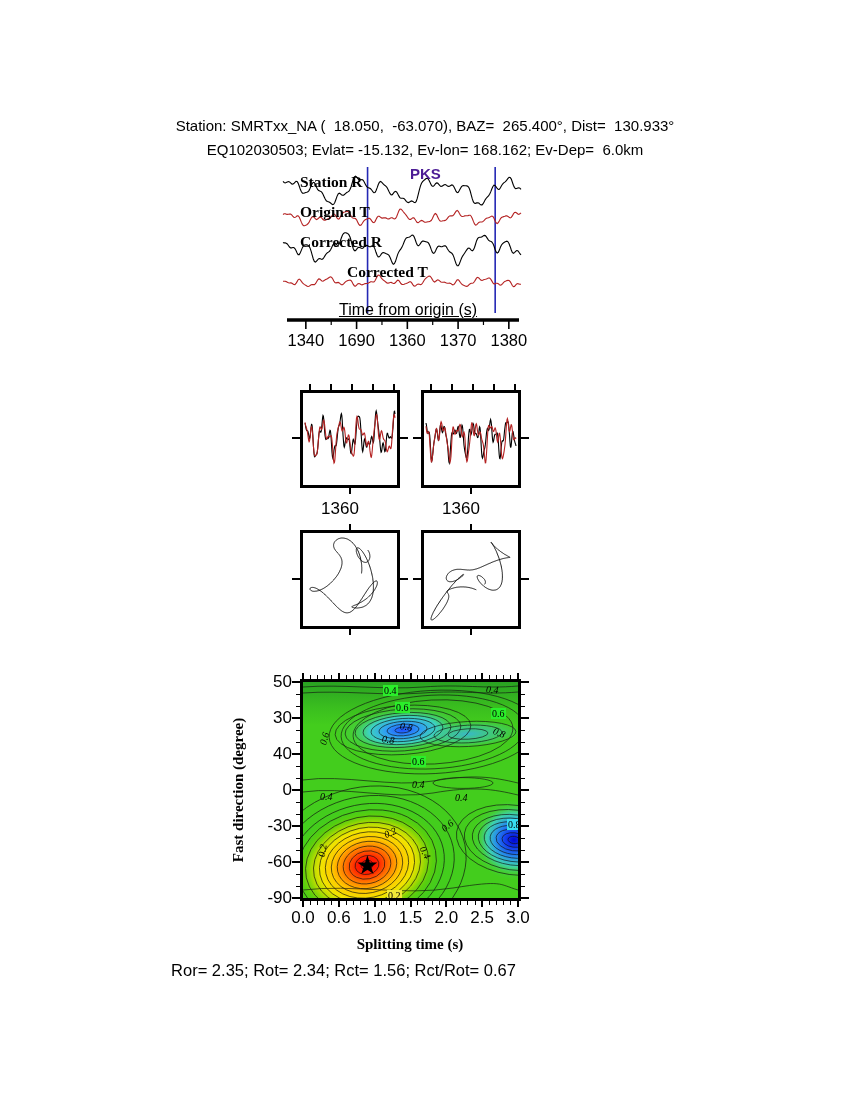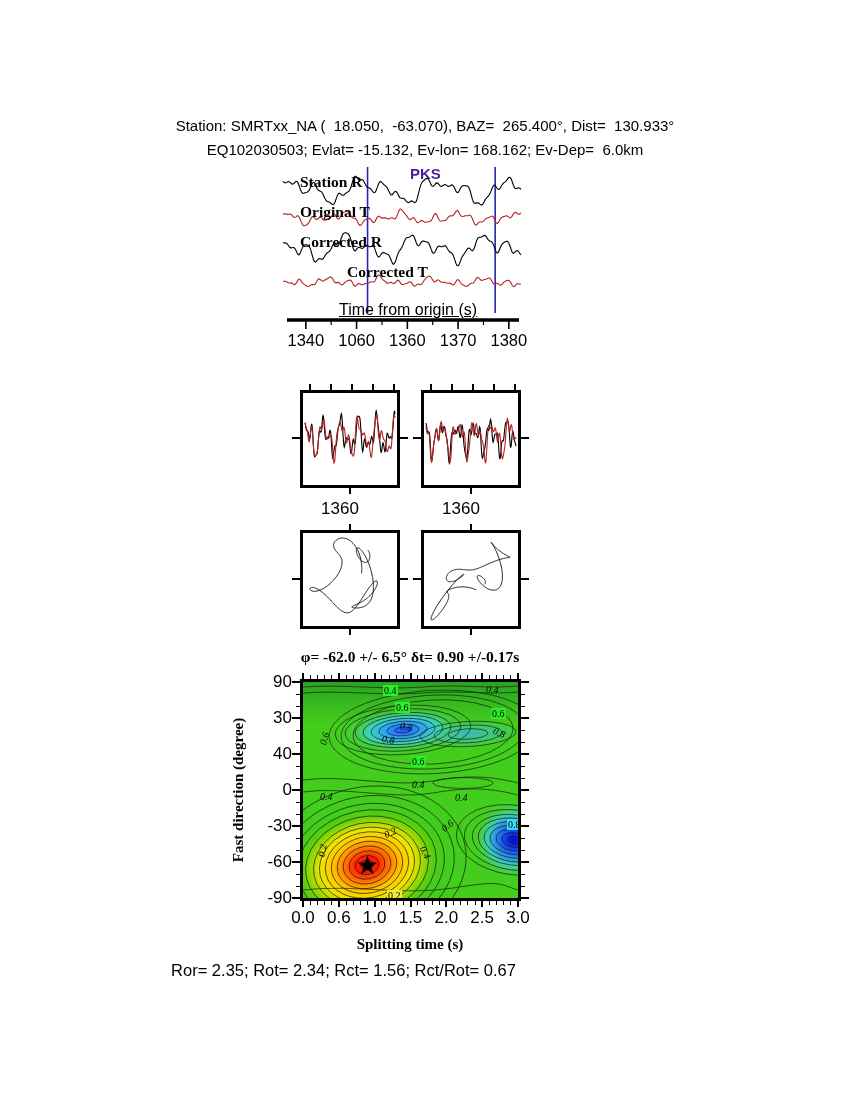--- a/index.html
+++ b/index.html
@@ -71,21 +71,20 @@
     <svg id="pm0" width="94" height="93" viewBox="0 0 94 93">
         <path d="M64.7,17.0L65.0,17.4L65.3,17.8L65.5,18.2L65.8,18.6L66.0,19.1L66.2,19.5L66.3,20.0L66.5,20.4L66.6,20.9L66.7,21.4L66.8,21.9L66.8,22.3L66.9,22.8L66.9,23.3L66.9,23.7L66.8,24.2L66.8,24.7L66.7,25.1L66.6,25.5L66.5,25.9L66.3,26.3L66.2,26.7L66.0,27.1L65.8,27.4L65.6,27.7L65.4,28.0L65.1,28.3L64.9,28.5L64.6,28.7L64.3,28.9L64.0,29.1L63.7,29.2L63.3,29.3L63.0,29.3L62.6,29.4L62.3,29.4L61.9,29.3L61.6,29.3L61.2,29.2L60.8,29.1L60.4,28.9L60.0,28.7L59.7,28.5L59.3,28.3L58.9,28.0L58.5,27.7L58.2,27.4L57.8,27.1L57.5,26.7L57.1,26.3L56.8,25.9L56.4,25.5L56.1,25.0L55.8,24.6L55.5,24.1L55.2,23.7L55.0,23.2L54.7,22.7L54.5,22.2L54.3,21.7L54.1,21.2L53.9,20.7L53.8,20.2L53.6,19.7L53.5,19.3L53.4,18.8L53.3,18.4L53.3,17.9L53.3,17.5L53.3,17.2L53.3,16.8L53.3,16.4L53.4,16.1L53.4,15.8L53.5,15.6L53.7,15.4L53.8,15.2L54.0,15.0L54.2,14.9L54.4,14.8L54.6,14.8L54.9,14.8L55.1,14.8L55.4,14.9L55.7,15.1L56.1,15.2L56.4,15.4L56.8,15.7L57.1,16.0L57.5,16.4L57.9,16.8L58.3,17.2L58.7,17.7L59.2,18.2L59.6,18.8L60.0,19.4L60.5,20.1L60.9,20.8L61.4,21.5L61.8,22.3L62.3,23.1L62.7,23.9L63.2,24.8L63.6,25.7L64.1,26.7L64.5,27.7L65.0,28.7L65.4,29.7L65.8,30.8L66.2,31.8L66.6,32.9L67.0,34.1L67.3,35.2L67.7,36.3L68.0,37.5L68.3,38.6L68.6,39.8L68.9,41.0L69.1,42.2L69.4,43.3L69.6,44.5L69.8,45.7L69.9,46.9L70.1,48.0L70.2,49.2L70.3,50.3L70.4,51.4L70.4,52.5L70.4,53.6L70.4,54.7L70.4,55.8L70.3,56.8L70.3,57.8L70.1,58.8L70.0,59.7L69.8,60.7L69.7,61.6L69.5,62.4L69.2,63.3L69.0,64.1L68.7,64.9L68.4,65.6L68.0,66.3L67.7,67.0L67.3,67.7L66.9,68.3L66.5,68.9L66.1,69.5L65.7,70.0L65.2,70.5L64.8,71.0L64.3,71.4L63.8,71.8L63.3,72.2L62.8,72.5L62.2,72.9L61.7,73.1L61.2,73.4L60.6,73.7L60.1,73.9L59.5,74.1L59.0,74.2L58.5,74.4L57.9,74.5L57.4,74.6L56.8,74.7L56.3,74.8L55.8,74.9L55.3,74.9L54.8,75.0L54.3,75.0L53.9,75.0L53.4,75.0L53.0,75.0L52.5,74.9L52.1,74.9L51.8,74.9L51.4,74.8L51.0,74.8L50.7,74.7L50.4,74.7L50.2,74.6L49.9,74.6L49.7,74.5L49.5,74.4L49.3,74.3L49.2,74.3L49.0,74.2L48.9,74.1L48.9,74.0L48.8,73.9L48.8,73.9L48.9,73.8L48.9,73.7L49.0,73.6L49.1,73.5L49.2,73.4L49.4,73.3L49.6,73.2L49.8,73.1L50.0,73.0L50.3,72.8L50.6,72.7L50.9,72.6L51.2,72.4L51.6,72.3L51.9,72.1L52.4,72.0L52.8,71.8L53.2,71.6L53.7,71.4L54.2,71.2L54.7,71.0L55.2,70.7L55.7,70.5L56.2,70.2L56.8,69.9L57.3,69.6L57.9,69.3L58.5,69.0L59.0,68.7L59.6,68.3L60.2,67.9L60.8,67.5L61.4,67.1L62.0,66.7L62.6,66.3L63.2,65.9L63.8,65.4L64.3,64.9L64.9,64.4L65.5,63.9L66.0,63.4L66.6,62.9L67.1,62.4L67.6,61.8L68.2,61.3L68.6,60.7L69.1,60.2L69.6,59.6L70.0,59.0L70.5,58.5L70.9,57.9L71.3,57.3L71.6,56.8L72.0,56.2L72.3,55.6L72.6,55.1L72.9,54.5L73.1,54.0L73.4,53.5L73.6,53.0L73.8,52.5L73.9,52.0L74.1,51.6L74.2,51.1L74.3,50.7L74.3,50.3L74.4,50.0L74.4,49.6L74.4,49.3L74.4,49.0L74.3,48.8L74.2,48.5L74.1,48.4L74.0,48.2L73.9,48.1L73.7,48.0L73.5,47.9L73.3,47.9L73.0,47.9L72.8,48.0L72.5,48.1L72.2,48.2L71.9,48.4L71.6,48.6L71.3,48.9L70.9,49.2L70.5,49.5L70.1,49.8L69.7,50.2L69.3,50.7L68.9,51.1L68.5,51.7L68.0,52.2L67.6,52.8L67.1,53.4L66.6,54.0L66.1,54.6L65.6,55.3L65.1,56.0L64.6,56.7L64.1,57.5L63.6,58.2L63.1,59.0L62.6,59.8L62.1,60.6L61.5,61.4L61.0,62.2L60.5,63.1L59.9,63.9L59.4,64.7L58.9,65.6L58.3,66.4L57.8,67.2L57.3,68.0L56.7,68.8L56.2,69.6L55.7,70.4L55.2,71.1L54.6,71.9L54.1,72.6L53.6,73.3L53.1,73.9L52.5,74.6L52.0,75.2L51.5,75.7L51.0,76.3L50.4,76.8L49.9,77.3L49.4,77.7L48.9,78.1L48.4,78.4L47.9,78.8L47.3,79.0L46.8,79.3L46.3,79.5L45.8,79.6L45.2,79.7L44.7,79.8L44.2,79.8L43.7,79.8L43.1,79.8L42.6,79.7L42.0,79.5L41.5,79.4L41.0,79.1L40.4,78.9L39.8,78.6L39.3,78.3L38.7,77.9L38.1,77.5L37.6,77.1L37.0,76.6L36.4,76.1L35.8,75.6L35.2,75.0L34.6,74.5L34.0,73.9L33.4,73.3L32.8,72.7L32.1,72.0L31.5,71.4L30.9,70.7L30.3,70.0L29.6,69.4L29.0,68.7L28.3,68.0L27.7,67.3L27.0,66.6L26.4,65.9L25.7,65.2L25.1,64.6L24.4,63.9L23.7,63.3L23.1,62.6L22.4,62.0L21.8,61.4L21.1,60.8L20.5,60.3L19.9,59.7L19.2,59.2L18.6,58.7L18.0,58.2L17.4,57.8L16.8,57.4L16.2,57.0L15.6,56.6L15.0,56.3L14.5,56.0L13.9,55.7L13.4,55.4L12.9,55.2L12.4,55.0L11.9,54.8L11.4,54.7L11.0,54.6L10.6,54.5L10.1,54.4L9.8,54.4L9.4,54.4L9.1,54.4L8.7,54.4L8.5,54.5L8.2,54.6L7.9,54.7L7.7,54.8L7.5,54.9L7.4,55.1L7.2,55.2L7.1,55.4L7.1,55.5L7.0,55.7L7.0,55.9L7.0,56.1L7.0,56.3L7.1,56.5L7.2,56.7L7.3,56.9L7.5,57.1L7.7,57.2L7.9,57.4L8.1,57.6L8.4,57.7L8.7,57.8L9.0,58.0L9.3,58.1L9.7,58.2L10.1,58.2L10.5,58.3L11.0,58.3L11.4,58.3L11.9,58.3L12.4,58.2L13.0,58.2L13.5,58.1L14.1,58.0L14.7,57.8L15.3,57.7L15.9,57.5L16.5,57.3L17.2,57.0L17.8,56.7L18.5,56.4L19.1,56.1L19.8,55.8L20.5,55.4L21.2,55.0L21.9,54.5L22.6,54.1L23.3,53.6L24.0,53.1L24.7,52.6L25.3,52.0L26.0,51.5L26.7,50.9L27.4,50.3L28.0,49.7L28.7,49.0L29.3,48.4L29.9,47.7L30.5,47.1L31.1,46.4L31.7,45.7L32.3,45.0L32.8,44.3L33.4,43.6L33.9,42.9L34.4,42.2L34.8,41.5L35.3,40.8L35.7,40.1L36.1,39.3L36.5,38.6L36.8,37.9L37.1,37.2L37.4,36.6L37.7,35.9L38.0,35.2L38.2,34.6L38.4,33.9L38.5,33.3L38.7,32.6L38.8,32.0L38.9,31.4L39.0,30.8L39.0,30.3L39.0,29.7L39.0,29.1L39.0,28.6L39.0,28.1L38.9,27.6L38.8,27.1L38.7,26.6L38.6,26.1L38.4,25.7L38.2,25.2L38.1,24.8L37.9,24.4L37.7,24.0L37.4,23.6L37.2,23.2L36.9,22.8L36.7,22.4L36.4,22.0L36.1,21.7L35.9,21.3L35.6,21.0L35.3,20.6L35.0,20.3L34.7,20.0L34.4,19.6L34.1,19.3L33.8,19.0L33.5,18.6L33.3,18.3L33.0,18.0L32.7,17.7L32.5,17.3L32.2,17.0L32.0,16.7L31.8,16.3L31.6,16.0L31.4,15.6L31.2,15.3L31.1,14.9L31.0,14.6L30.8,14.2L30.7,13.8L30.7,13.5L30.6,13.1L30.6,12.7L30.6,12.4L30.6,12.0L30.6,11.6L30.7,11.2L30.8,10.9L30.9,10.5L31.0,10.1L31.2,9.7L31.3,9.4L31.5,9.0L31.8,8.7L32.0,8.3L32.3,8.0L32.6,7.7L32.9,7.4L33.3,7.1L33.7,6.8L34.0,6.5L34.5,6.3L34.9,6.0L35.3,5.8L35.8,5.6L36.3,5.5L36.8,5.3L37.3,5.2L37.9,5.1L38.4,5.0L39.0,5.0L39.6,5.0L40.1,5.0L40.7,5.1L41.3,5.2L42.0,5.3L42.6,5.5L43.2,5.6L43.8,5.9L44.5,6.1L45.1,6.4L45.7,6.8L46.3,7.2L47.0,7.6L47.6,8.0L48.2,8.5L48.8,9.0L49.4,9.6L50.0,10.2L50.5,10.9L51.1,11.5L51.7,12.2L52.2,13.0L52.7,13.7L53.2,14.5L53.7,15.4L54.2,16.2L54.6,17.1L55.1,18.0L55.5,19.0L55.9,19.9L56.2,20.9L56.6,21.9L56.9,22.9L57.2,24.0L57.5,25.0L57.7,26.1L57.9,27.1L58.1,28.2L58.3,29.2L58.5,30.3L58.6,31.4L58.7,32.4L58.7,33.5L58.8,34.5L58.8,35.5L58.8,36.6L58.8,37.6L58.7,38.5L58.6,39.5L58.5,40.4" stroke="#000" fill="none" stroke-width="0.9"></path>
       </svg>
   </div>
   <div class="box" style="left:421px;top:530px;width:100px;height:99px;">
     <svg id="pm1" width="94" height="93" viewBox="0 0 94 93">
         <path d="M60.5,51.4L60.7,51.2L60.9,51.0L61.0,50.7L61.2,50.5L61.3,50.2L61.4,50.0L61.4,49.7L61.4,49.5L61.4,49.2L61.4,48.9L61.4,48.6L61.3,48.3L61.2,48.0L61.1,47.7L61.0,47.4L60.8,47.1L60.7,46.8L60.5,46.5L60.3,46.2L60.0,45.9L59.8,45.7L59.5,45.4L59.3,45.1L59.0,44.8L58.7,44.6L58.4,44.3L58.1,44.1L57.8,43.8L57.5,43.6L57.2,43.4L56.9,43.2L56.6,43.1L56.3,42.9L56.0,42.8L55.7,42.7L55.4,42.6L55.1,42.5L54.9,42.5L54.6,42.4L54.4,42.4L54.2,42.5L54.0,42.5L53.8,42.6L53.7,42.7L53.5,42.8L53.4,43.0L53.3,43.1L53.3,43.3L53.2,43.6L53.2,43.8L53.2,44.1L53.3,44.4L53.3,44.7L53.4,45.1L53.5,45.4L53.7,45.8L53.9,46.2L54.1,46.6L54.3,47.0L54.6,47.5L54.9,47.9L55.2,48.4L55.6,48.9L56.0,49.4L56.4,49.9L56.8,50.3L57.2,50.8L57.7,51.3L58.2,51.8L58.7,52.3L59.3,52.7L59.8,53.2L60.4,53.6L61.0,54.1L61.6,54.5L62.2,54.8L62.8,55.2L63.5,55.6L64.1,55.9L64.8,56.2L65.4,56.4L66.1,56.6L66.7,56.8L67.4,57.0L68.0,57.1L68.6,57.2L69.3,57.2L69.9,57.2L70.5,57.1L71.1,57.1L71.7,56.9L72.3,56.7L72.8,56.5L73.3,56.2L73.8,55.9L74.3,55.5L74.8,55.1L75.2,54.7L75.7,54.2L76.1,53.6L76.4,53.0L76.7,52.4L77.1,51.7L77.3,51.0L77.6,50.2L77.8,49.4L78.0,48.6L78.1,47.7L78.3,46.8L78.3,45.8L78.4,44.9L78.4,43.9L78.4,42.8L78.4,41.8L78.3,40.7L78.3,39.6L78.1,38.5L78.0,37.4L77.8,36.3L77.6,35.2L77.4,34.1L77.2,32.9L76.9,31.8L76.6,30.7L76.3,29.5L76.0,28.4L75.7,27.3L75.3,26.2L75.0,25.2L74.6,24.1L74.2,23.1L73.8,22.1L73.4,21.1L73.0,20.1L72.7,19.2L72.3,18.3L71.9,17.5L71.5,16.7L71.1,15.9L70.7,15.1L70.4,14.4L70.0,13.8L69.7,13.2L69.3,12.6L69.0,12.1L68.7,11.6L68.5,11.1L68.2,10.7L68.0,10.4L67.8,10.1L67.6,9.8L67.4,9.6L67.3,9.4L67.2,9.3L67.1,9.2L67.1,9.2L67.0,9.2L67.0,9.2L67.1,9.3L67.1,9.4L67.2,9.5L67.3,9.7L67.5,9.9L67.7,10.1L67.9,10.4L68.1,10.6L68.3,11.0L68.6,11.3L68.9,11.6L69.3,12.0L69.6,12.4L70.0,12.8L70.4,13.2L70.8,13.6L71.3,14.1L71.7,14.5L72.2,14.9L72.7,15.4L73.2,15.8L73.7,16.3L74.2,16.7L74.8,17.1L75.3,17.6L75.9,18.0L76.4,18.4L76.9,18.8L77.5,19.2L78.0,19.6L78.6,19.9L79.1,20.3L79.6,20.6L80.1,21.0L80.6,21.3L81.1,21.6L81.6,21.8L82.0,22.1L82.5,22.3L82.9,22.6L83.3,22.8L83.6,23.0L84.0,23.1L84.3,23.3L84.6,23.5L84.9,23.6L85.1,23.7L85.3,23.8L85.5,23.9L85.6,24.0L85.7,24.1L85.8,24.1L85.9,24.2L85.9,24.2L85.9,24.3L85.8,24.3L85.8,24.4L85.7,24.4L85.5,24.4L85.3,24.5L85.1,24.5L84.9,24.5L84.6,24.6L84.3,24.6L84.0,24.7L83.6,24.7L83.2,24.8L82.8,24.8L82.3,24.9L81.8,25.0L81.3,25.1L80.8,25.2L80.3,25.3L79.7,25.4L79.1,25.6L78.5,25.7L77.9,25.9L77.2,26.1L76.6,26.3L75.9,26.5L75.2,26.7L74.5,26.9L73.8,27.1L73.1,27.4L72.4,27.6L71.7,27.9L70.9,28.2L70.2,28.4L69.5,28.7L68.7,29.0L68.0,29.3L67.2,29.6L66.5,30.0L65.7,30.3L65.0,30.6L64.3,30.9L63.6,31.2L62.8,31.6L62.1,31.9L61.4,32.2L60.7,32.5L60.0,32.8L59.4,33.1L58.7,33.4L58.0,33.7L57.4,34.0L56.7,34.3L56.1,34.5L55.5,34.8L54.8,35.0L54.2,35.3L53.6,35.5L53.0,35.7L52.5,35.9L51.9,36.0L51.3,36.2L50.8,36.3L50.2,36.5L49.7,36.6L49.1,36.7L48.6,36.8L48.1,36.9L47.6,36.9L47.1,37.0L46.6,37.0L46.0,37.0L45.5,37.1L45.0,37.1L44.6,37.0L44.1,37.0L43.6,37.0L43.1,37.0L42.6,36.9L42.1,36.9L41.6,36.8L41.1,36.8L40.6,36.7L40.1,36.7L39.6,36.6L39.1,36.6L38.6,36.5L38.1,36.5L37.6,36.4L37.1,36.4L36.6,36.3L36.1,36.3L35.6,36.3L35.1,36.3L34.6,36.3L34.1,36.3L33.6,36.3L33.0,36.4L32.5,36.4L32.0,36.5L31.5,36.6L31.0,36.7L30.6,36.8L30.1,36.9L29.6,37.1L29.1,37.3L28.7,37.4L28.2,37.6L27.7,37.8L27.3,38.1L26.9,38.3L26.5,38.6L26.1,38.9L25.7,39.1L25.3,39.4L25.0,39.8L24.6,40.1L24.3,40.4L24.0,40.8L23.7,41.1L23.5,41.5L23.3,41.8L23.0,42.2L22.9,42.6L22.7,42.9L22.6,43.3L22.4,43.7L22.3,44.0L22.3,44.4L22.2,44.8L22.2,45.1L22.3,45.5L22.3,45.8L22.4,46.1L22.5,46.4L22.6,46.7L22.7,47.0L22.9,47.2L23.1,47.5L23.3,47.7L23.6,47.9L23.9,48.1L24.2,48.2L24.5,48.4L24.8,48.5L25.2,48.6L25.6,48.7L26.0,48.7L26.4,48.7L26.9,48.7L27.3,48.7L27.8,48.6L28.3,48.6L28.7,48.5L29.2,48.4L29.7,48.2L30.3,48.0L30.8,47.9L31.3,47.7L31.8,47.4L32.3,47.2L32.8,47.0L33.3,46.7L33.8,46.4L34.3,46.1L34.8,45.8L35.2,45.5L35.7,45.2L36.1,44.9L36.5,44.6L36.9,44.3L37.3,44.0L37.6,43.7L38.0,43.4L38.3,43.2L38.5,42.9L38.8,42.7L39.0,42.4L39.2,42.2L39.3,42.0L39.4,41.8L39.5,41.7L39.6,41.6L39.6,41.5L39.5,41.4L39.5,41.4L39.4,41.4L39.3,41.4L39.1,41.5L38.9,41.6L38.6,41.8L38.3,42.0L38.0,42.2L37.7,42.5L37.3,42.8L36.9,43.1L36.4,43.5L35.9,44.0L35.4,44.5L34.9,45.0L34.3,45.5L33.7,46.2L33.1,46.8L32.4,47.5L31.7,48.2L31.0,49.0L30.3,49.8L29.6,50.6L28.8,51.4L28.0,52.3L27.2,53.3L26.5,54.2L25.7,55.2L24.9,56.2L24.0,57.2L23.2,58.2L22.4,59.3L21.6,60.3L20.8,61.4L20.0,62.5L19.2,63.6L18.4,64.7L17.7,65.8L16.9,66.8L16.2,67.9L15.5,69.0L14.8,70.1L14.1,71.1L13.4,72.1L12.8,73.2L12.2,74.2L11.6,75.1L11.1,76.1L10.6,77.0L10.1,77.9L9.6,78.7L9.2,79.5L8.9,80.3L8.5,81.1L8.2,81.8L7.9,82.4L7.7,83.1L7.5,83.7L7.3,84.2L7.2,84.7L7.1,85.1L7.0,85.5L7.0,85.9L7.0,86.2L7.1,86.4L7.1,86.6L7.3,86.8L7.4,86.9L7.6,87.0L7.8,87.0L8.0,87.0L8.3,86.9L8.6,86.8L8.9,86.6L9.2,86.5L9.6,86.2L10.0,85.9L10.4,85.6L10.8,85.3L11.3,84.9L11.7,84.5L12.2,84.1L12.7,83.6L13.1,83.1L13.6,82.6L14.1,82.1L14.6,81.5L15.1,80.9L15.6,80.3L16.1,79.7L16.6,79.1L17.1,78.5L17.6,77.8L18.1,77.2L18.6,76.6L19.0,75.9L19.5,75.3L19.9,74.6L20.3,74.0L20.7,73.4L21.1,72.7L21.5,72.1L21.8,71.5L22.2,70.9L22.5,70.3L22.8,69.8L23.0,69.2L23.3,68.7L23.5,68.1L23.7,67.6L23.9,67.1L24.1,66.7L24.3,66.2L24.4,65.8L24.5,65.3L24.6,64.9L24.7,64.5L24.7,64.2L24.7,63.8L24.8,63.5L24.8,63.2L24.8,62.9L24.7,62.6L24.7,62.3L24.6,62.0L24.6,61.8L24.5,61.6L24.4,61.3L24.3,61.1L24.2,60.9L24.2,60.8L24.1,60.6L24.0,60.4L23.9,60.3L23.8,60.1L23.7,60.0L23.6,59.8L23.5,59.7L23.4,59.5L23.4,59.4L23.3,59.3L23.3,59.1L23.2,59.0L23.2,58.9L23.2,58.7L23.2,58.6L23.3,58.4L23.3,58.3L23.4,58.2L23.5,58.0L23.6,57.9L23.7,57.7L23.9,57.6L24.0,57.4L24.2,57.2L24.5,57.1L24.7,56.9L25.0,56.8L25.3,56.6L25.6,56.4L25.9,56.3L26.3,56.1L26.7,55.9L27.1,55.8L27.5,55.6L28.0,55.4L28.5,55.3L29.0,55.1L29.5,55.0L30.1,54.8L30.6,54.7L31.2,54.6L31.8,54.5L32.4,54.3L33.1,54.2L33.7,54.2L34.4,54.1L35.0,54.0L35.7,54.0L36.4,53.9L37.1,53.9L37.8,53.9L38.5,53.9L39.3,53.9L40.0,53.9L40.7,54.0L41.4,54.0L42.2,54.1L42.9,54.2L43.6,54.3L44.3,54.4L45.0,54.5L45.8,54.7L46.5,54.9L47.2,55.0L47.8,55.2L48.5,55.4L49.2,55.6L49.8,55.9L50.5,56.1L51.1,56.3L51.7,56.6L52.3,56.8" stroke="#000" fill="none" stroke-width="0.9"></path>
       </svg>
   </div>
 
-  <div class="abs serifbold" style="left:250px;top:648px;width:320px;text-align:center;font-size:15.5px;">φ= -62.0 +/- 6.5° δt= 0.90 +/-0.17s</div>
   <div class="abs serifbold" style="left:160px;top:780px;width:160px;height:20px;text-align:center;font-size:15px;transform:rotate(-90deg);">Fast direction (degree)</div>
 
   <div id="contour-plot" class="box" style="left:300px;top:679px;width:221px;height:222px;overflow:hidden;">
     <svg width="215" height="216" viewBox="0 0 215 216">
       <defs>
         <radialGradient id="gRed">
           <stop offset="0" stop-color="#ff0000"></stop>
             <stop offset="0.14" stop-color="#ff1e00"></stop>
           <stop offset="0.30" stop-color="#ff7b00"></stop>
             <stop offset="0.45" stop-color="#ffc800"></stop>
@@ -185,21 +184,21 @@
         </g>
       <text x="64.5" y="192" font-size="26" text-anchor="middle" fill="#000">★</text>
     </svg>
   <span class="annot" style="left: 80px; top: 3px; background: rgb(42, 238, 42); font-style: normal;">0.4</span><span class="annot" style="left: 92px; top: 20px; background: rgb(42, 238, 42); font-style: normal;">0.6</span><span class="annot" style="left: 96px; top: 39px; transform: rotate(8deg);">0.8</span><span class="annot" style="left: 78px; top: 52px; transform: rotate(8deg);">0.8</span><span class="annot" style="left: 182px; top: 2px; transform: rotate(5deg);">0.4</span><span class="annot" style="left: 188px; top: 26px; background: rgb(42, 238, 42); font-style: normal;">0.6</span><span class="annot" style="left: 189px; top: 45px; transform: rotate(22deg);">0.8</span><span class="annot" style="left: 108px; top: 74px; background: rgb(42, 238, 42); font-style: normal;">0.6</span><span class="annot" style="left: 108px; top: 97px;">0.4</span><span class="annot" style="left: 16px; top: 109px;">0.4</span><span class="annot" style="left: 151px; top: 110px;">0.4</span><span class="annot" style="left: 14px; top: 51px; transform: rotate(-75deg);">0.6</span><span class="annot" style="left: 137px; top: 138px; transform: rotate(-40deg);">0.6</span><span class="annot" style="left: 80px; top: 145px; transform: rotate(-25deg);">0.2</span><span class="annot" style="left: 12px; top: 163px; transform: rotate(-82deg);">0.2</span><span class="annot" style="left: 115px; top: 165px; transform: rotate(62deg);">0.4</span><span class="annot" style="left: 84px; top: 208px; background: rgb(240, 232, 56); font-style: normal;">0.2</span><span class="annot" style="left: 204px; top: 137px; background: rgb(56, 220, 240); font-style: normal;">0.8</span></div>
 
   <div class="abs serifbold" style="left:330px;top:936px;width:160px;text-align:center;font-size:15px;">Splitting time (s)</div>
 
   <div class="abs" style="left:0;top:961px;width:687px;text-align:center;font-size:16.5px;">Ror= 2.35; Rot= 2.34; Rct= 1.56; Rct/Rot= 0.67</div>
 
 <div class="abs ticklab" style="left: 275.837px; top: 331px; width: 60px; font-size: 16.5px;">1340</div>
-    <div class="abs ticklab" style="left: 326.587px; top: 331px; width: 60px; font-size: 16.5px;">1060</div>
+    <div class="abs ticklab" style="left: 326.587px; top: 331px; width: 60px; font-size: 16.5px;">1690</div>
     <div class="abs ticklab" style="left: 377.337px; top: 331px; width: 60px; font-size: 16.5px;">1360</div>
     <div class="abs ticklab" style="left: 428.087px; top: 331px; width: 60px; font-size: 16.5px;">1370</div>
     <div class="abs ticklab" style="left: 478.837px; top: 331px; width: 60px; font-size: 16.5px;">1380</div>
     <div class="abs tick" style="left: 309px; top: 384px; width: 2px; height: 6px;"></div>
     <div class="abs tick" style="left: 330px; top: 384px; width: 2px; height: 6px;"></div>
     <div class="abs tick" style="left: 351px; top: 384px; width: 2px; height: 6px;"></div>
     <div class="abs tick" style="left: 372px; top: 384px; width: 2px; height: 6px;"></div>
     <div class="abs tick" style="left: 393px; top: 384px; width: 2px; height: 6px;"></div>
     <div class="abs tick" style="left: 292px; top: 437px; width: 8px; height: 2px;"></div>
     <div class="abs tick" style="left: 400px; top: 437px; width: 8px; height: 2px;"></div>
@@ -320,20 +319,20 @@
     <div class="abs tick" style="left: 521px; top: 693.5px; width: 4px; height: 1px;"></div>
     <div class="abs tick" style="left: 292px; top: 681px; width: 8px; height: 2px;"></div>
     <div class="abs tick" style="left: 521px; top: 681px; width: 8px; height: 2px;"></div>
     <div class="abs ticklab" style="left: 278px; top: 908px; width: 50px; font-size: 17px;">0.0</div>
     <div class="abs ticklab" style="left: 313.833px; top: 908px; width: 50px; font-size: 17px;">0.6</div>
     <div class="abs ticklab" style="left: 349.667px; top: 908px; width: 50px; font-size: 17px;">1.0</div>
     <div class="abs ticklab" style="left: 385.5px; top: 908px; width: 50px; font-size: 17px;">1.5</div>
     <div class="abs ticklab" style="left: 421.333px; top: 908px; width: 50px; font-size: 17px;">2.0</div>
     <div class="abs ticklab" style="left: 457.167px; top: 908px; width: 50px; font-size: 17px;">2.5</div>
     <div class="abs ticklab" style="left: 493px; top: 908px; width: 50px; font-size: 17px;">3.0</div>
-    <div class="abs" style="left: 240px; top: 672px; width: 52px; text-align: right; font-size: 17px;">90</div>
+    <div class="abs" style="left: 240px; top: 672px; width: 52px; text-align: right; font-size: 17px;">50</div>
     <div class="abs" style="left: 240px; top: 708px; width: 52px; text-align: right; font-size: 17px;">30</div>
     <div class="abs" style="left: 240px; top: 744px; width: 52px; text-align: right; font-size: 17px;">40</div>
     <div class="abs" style="left: 240px; top: 780px; width: 52px; text-align: right; font-size: 17px;">0</div>
     <div class="abs" style="left: 240px; top: 816px; width: 52px; text-align: right; font-size: 17px;">-30</div>
     <div class="abs" style="left: 240px; top: 852px; width: 52px; text-align: right; font-size: 17px;">-60</div>
     <div class="abs" style="left: 240px; top: 888px; width: 52px; text-align: right; font-size: 17px;">-90</div>
   </div>
 
 </body></html>

